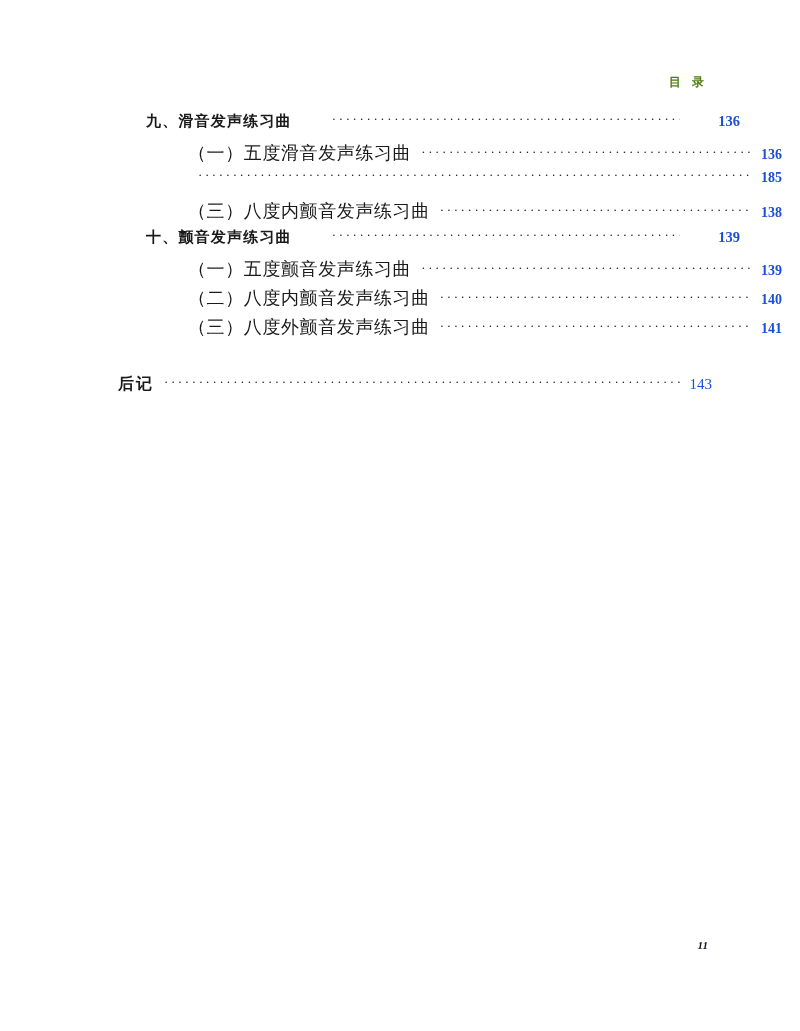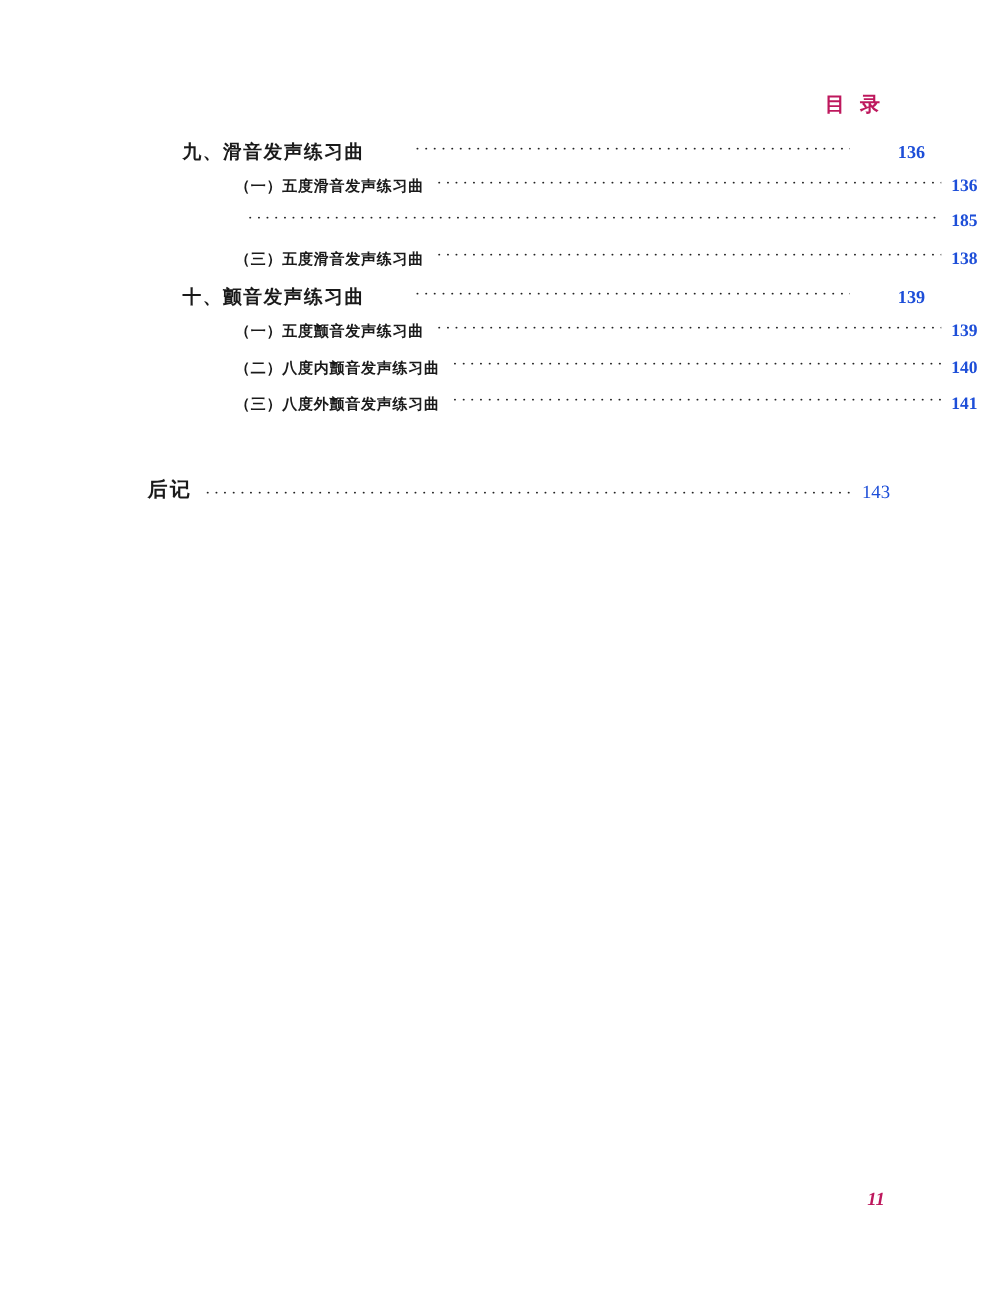--- a/index.html
+++ b/index.html
@@ -19,24 +19,24 @@
     position: relative;
     width: 800px;
     height: 1031px;
     box-sizing: border-box;
   }
   
   .running-head {
     position: absolute;
     top: 74px;
     right: 92px;
-    font-size: 16px;
+    font-size: 12px;
     font-weight: bold;
     letter-spacing: 4px;
-    color: #be185d;
+    color: #4d7c0f;
   }
 
   .toc {
     position: absolute;
     top: 112px;
     left: 118px;
     width: 594px;
   }
 
   .toc-row {
@@ -61,28 +61,26 @@
   .lvl1 .label {
     font-weight: bold;
     font-size: 15px;
     letter-spacing: 1.2px;
   }
   
   .lvl2 {
     padding-left: 70px;
   }
   .lvl2 .label {
-    font-size: 12px;
+    font-size: 18px;
     letter-spacing: 0.6px;
-    font-weight: bold;
   }
   
   .lvl0 {
     padding-left: 0px;
-    align-items: flex-end;
   }
   .lvl0 .label {
     font-weight: bold;
     font-size: 16px;
     letter-spacing: 2px;
   }
 
   .dots {
     flex: 1 1 auto;
     overflow: hidden;
@@ -110,26 +108,26 @@
   }
   .lvl0 .page-num {
     font-weight: normal;
     font-size: 15px;
   }
 
   .spacer-lg { height: 30px; }
 
   .folio {
     position: absolute;
-    bottom: 62px;
+    bottom: 80px;
     right: 92px;
-    font-size: 15px;
+    font-size: 11px;
     font-weight: bold;
     font-style: italic;
-    color: #be185d;
+    color: #0f172a;
   }
 </style>
 </head>
 <body>
 
 <div class="page">
 
   <div class="running-head">目  录</div>
 
   <div class="toc">
@@ -145,21 +143,21 @@
       <span class="dots">·······················································································································································</span>
       <span class="page-num">136</span>
     </div>
 
     <div class="toc-row lvl2">
       <span class="dots">·······················································································································································</span>
       <span class="page-num">185</span>
     </div>
 
     <div class="toc-row lvl2">
-      <span class="label">（三）五度滑音发声练习曲</span>
+      <span class="label">（三）八度内颤音发声练习曲</span>
       <span class="dots">·······················································································································································</span>
       <span class="page-num">138</span>
     </div>
 
     <div class="toc-row lvl1">
       <span class="label">十、颤音发声练习曲</span>
       <span class="dots">·······················································································································································</span>
       <span class="page-num">139</span>
     </div>
 

